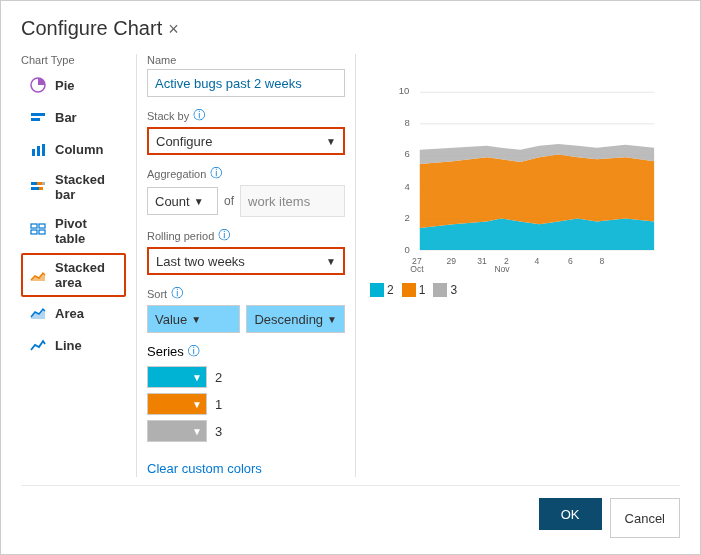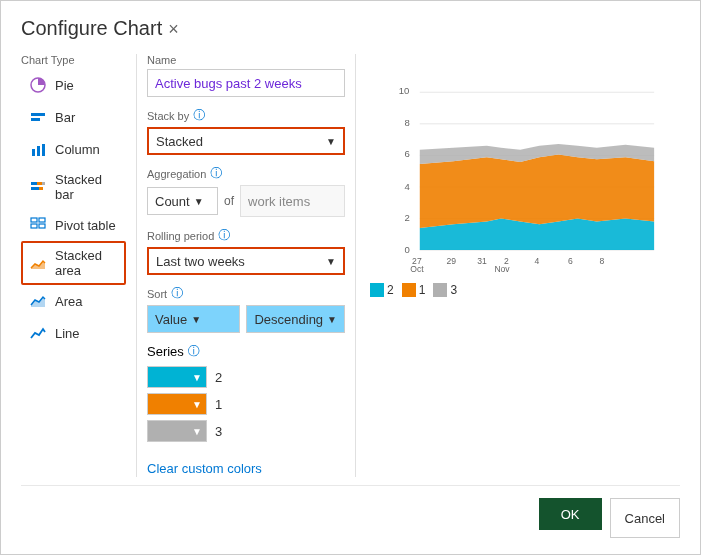--- a/index.html
+++ b/index.html
@@ -63,20 +63,21 @@
     .chart-type-item {
       display: flex;
       align-items: center;
       gap: 8px;
       padding: 5px 6px;
       cursor: pointer;
       border-radius: 2px;
       color: #333;
       font-size: 13px;
       border: 2px solid transparent;
+      font-weight: bold;
     }
     .chart-type-item.active {
       border: 2px solid #d83b01;
       background: #fff;
     }
     .chart-icon {
       width: 18px;
       height: 18px;
       flex-shrink: 0;
       display: flex;
@@ -104,21 +105,21 @@
     .info-icon {
       color: #0078d4;
       font-size: 12px;
       cursor: pointer;
     }
     .text-input {
       width: 100%;
       border: 1px solid #ccc;
       padding: 4px 7px;
       font-size: 13px;
-      color: #6d28d9;
+      color: #0369a1;
       outline: none;
       height: 28px;
     }
     .select-box {
       border: 2px solid #d83b01;
       padding: 3px 7px;
       font-size: 13px;
       color: #333;
       display: flex;
       align-items: center;
@@ -244,21 +245,21 @@
     
     .dialog-footer {
       display: flex;
       justify-content: flex-end;
       gap: 8px;
       padding-top: 12px;
       margin-top: 8px;
       border-top: 1px solid #e8e8e8;
     }
     .btn-ok {
-      background: #14532d;
+      background: #0c4a6e;
       color: #fff;
       border: none;
       padding: 6px 22px;
       font-size: 13px;
       cursor: pointer;
       height: 32px;
     }
     .btn-cancel {
       background: #fff;
       color: #333;
@@ -374,21 +375,21 @@
       
       <div class="field-label">Name</div>
       <input class="text-input" type="text" value="Active bugs past 2 weeks" style="">
 
       
       <div class="field-label">
         <span>Stack by</span>
         <span class="info-icon">ⓘ</span>
       </div>
       <div class="select-box">
-        <span>Stacked</span>
+        <span>Configure</span>
         <span class="chevron">▼</span>
       </div>
 
       
       <div class="field-label">
         <span>Aggregation</span>
         <span class="info-icon">ⓘ</span>
       </div>
       <div class="aggregation-row">
         <div class="aggregation-select">

